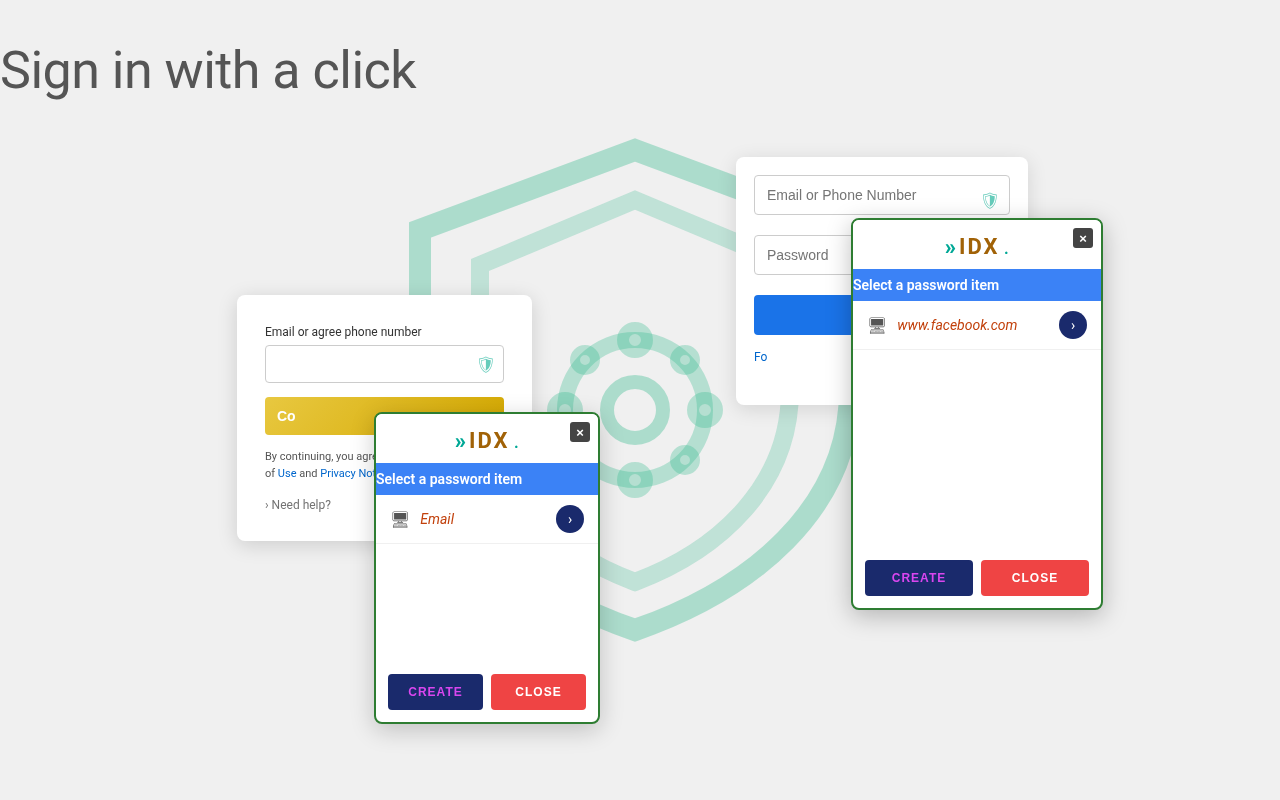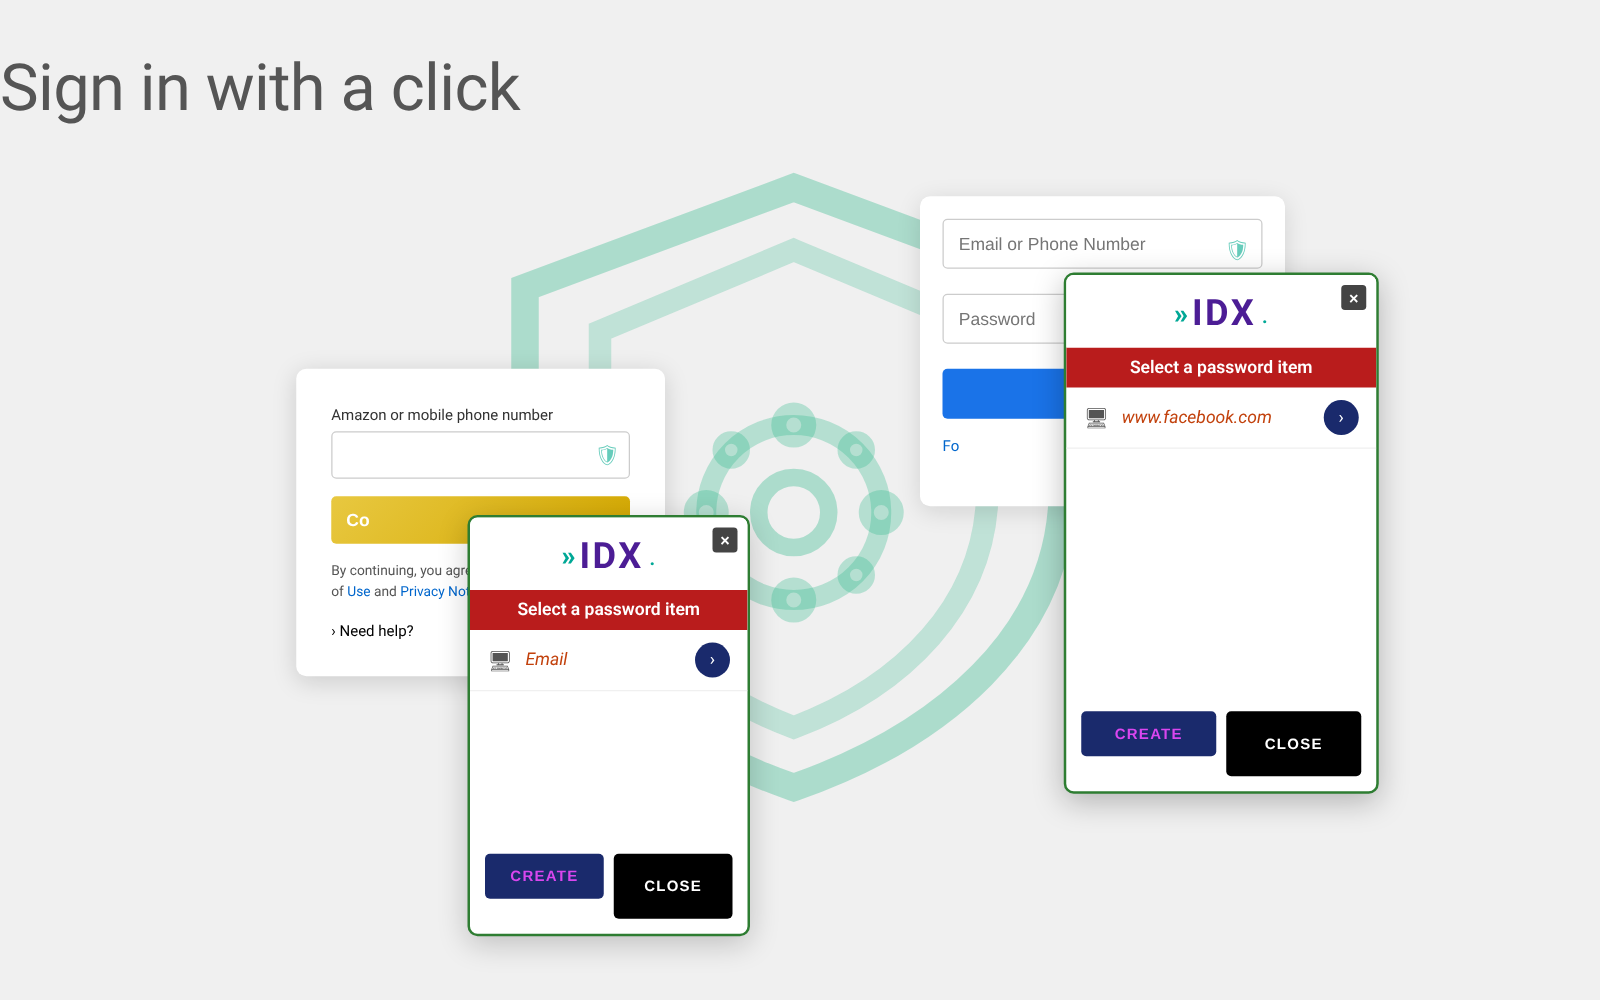--- a/index.html
+++ b/index.html
@@ -102,21 +102,21 @@
       color: #0066cc;
       text-decoration: none;
     }
 
     .signin-help {
       margin-top: 12px;
     }
 
     .signin-help a {
       font-size: 12px;
-      color: #000000;
+      color: #737373;
       text-decoration: none;
     }
 
     
     .login-card {
       position: absolute;
       top: 157px;
       left: 736px;
       width: 292px;
       background: #fff;
@@ -249,35 +249,34 @@
 
     .idx-chevrons {
       color: #00a896;
       font-size: 22px;
       font-weight: 900;
       letter-spacing: -3px;
       margin-right: 2px;
     }
 
     .idx-text {
-      font-size: 29px;
+      font-size: 22px;
       font-weight: 700;
-      color: #4c1d95;
+      color: #a16207;
       letter-spacing: 2px;
     }
 
     .idx-dot {
       color: #00a896;
       font-size: 22px;
     }
 
     .idx-select-bar {
-      background: #b91c1c;
-      color: #fff;
-      text-align: center;
+      background: #3b82f6;
+      color: #fff;
       padding: 8px 0;
       font-size: 14px;
       font-weight: 600;
     }
 
     .idx-item {
       display: flex;
       align-items: center;
       padding: 10px 14px;
       border-bottom: 1px solid #f0f0f0;
@@ -331,22 +330,22 @@
       border: none;
       border-radius: 4px;
       font-size: 12px;
       font-weight: 700;
       cursor: pointer;
       letter-spacing: 1px;
     }
 
     .idx-btn-close {
       flex: 1;
-      height: 52px;
-      background: #000000;
+      height: 36px;
+      background: #ef4444;
       color: #fff;
       border: none;
       border-radius: 4px;
       font-size: 12px;
       font-weight: 700;
       cursor: pointer;
       letter-spacing: 1px;
     }
 
     
@@ -380,21 +379,21 @@
     <circle cx="315" cy="240" r="10" fill="none" stroke="#2eb88a" stroke-width="10" opacity="0.3"></circle>
     <circle cx="215" cy="340" r="10" fill="none" stroke="#2eb88a" stroke-width="10" opacity="0.3"></circle>
     <circle cx="315" cy="340" r="10" fill="none" stroke="#2eb88a" stroke-width="10" opacity="0.3"></circle>
 
     <circle cx="265" cy="290" r="28" fill="none" stroke="#2eb88a" stroke-width="14" opacity="0.35"></circle>
   </svg>
 </div>
 
 <div class="signin-card">
 
-  <label class="signin-label">Amazon or mobile phone number</label>
+  <label class="signin-label">Email or agree phone number</label>
 
   <div class="signin-input-wrap">
     <input type="text" class="signin-input" value="" style="">
     <span class="input-shield-icon">🛡</span>
   </div>
 
   <button class="signin-continue-btn">
     <span>Co</span>
   </button>
 

